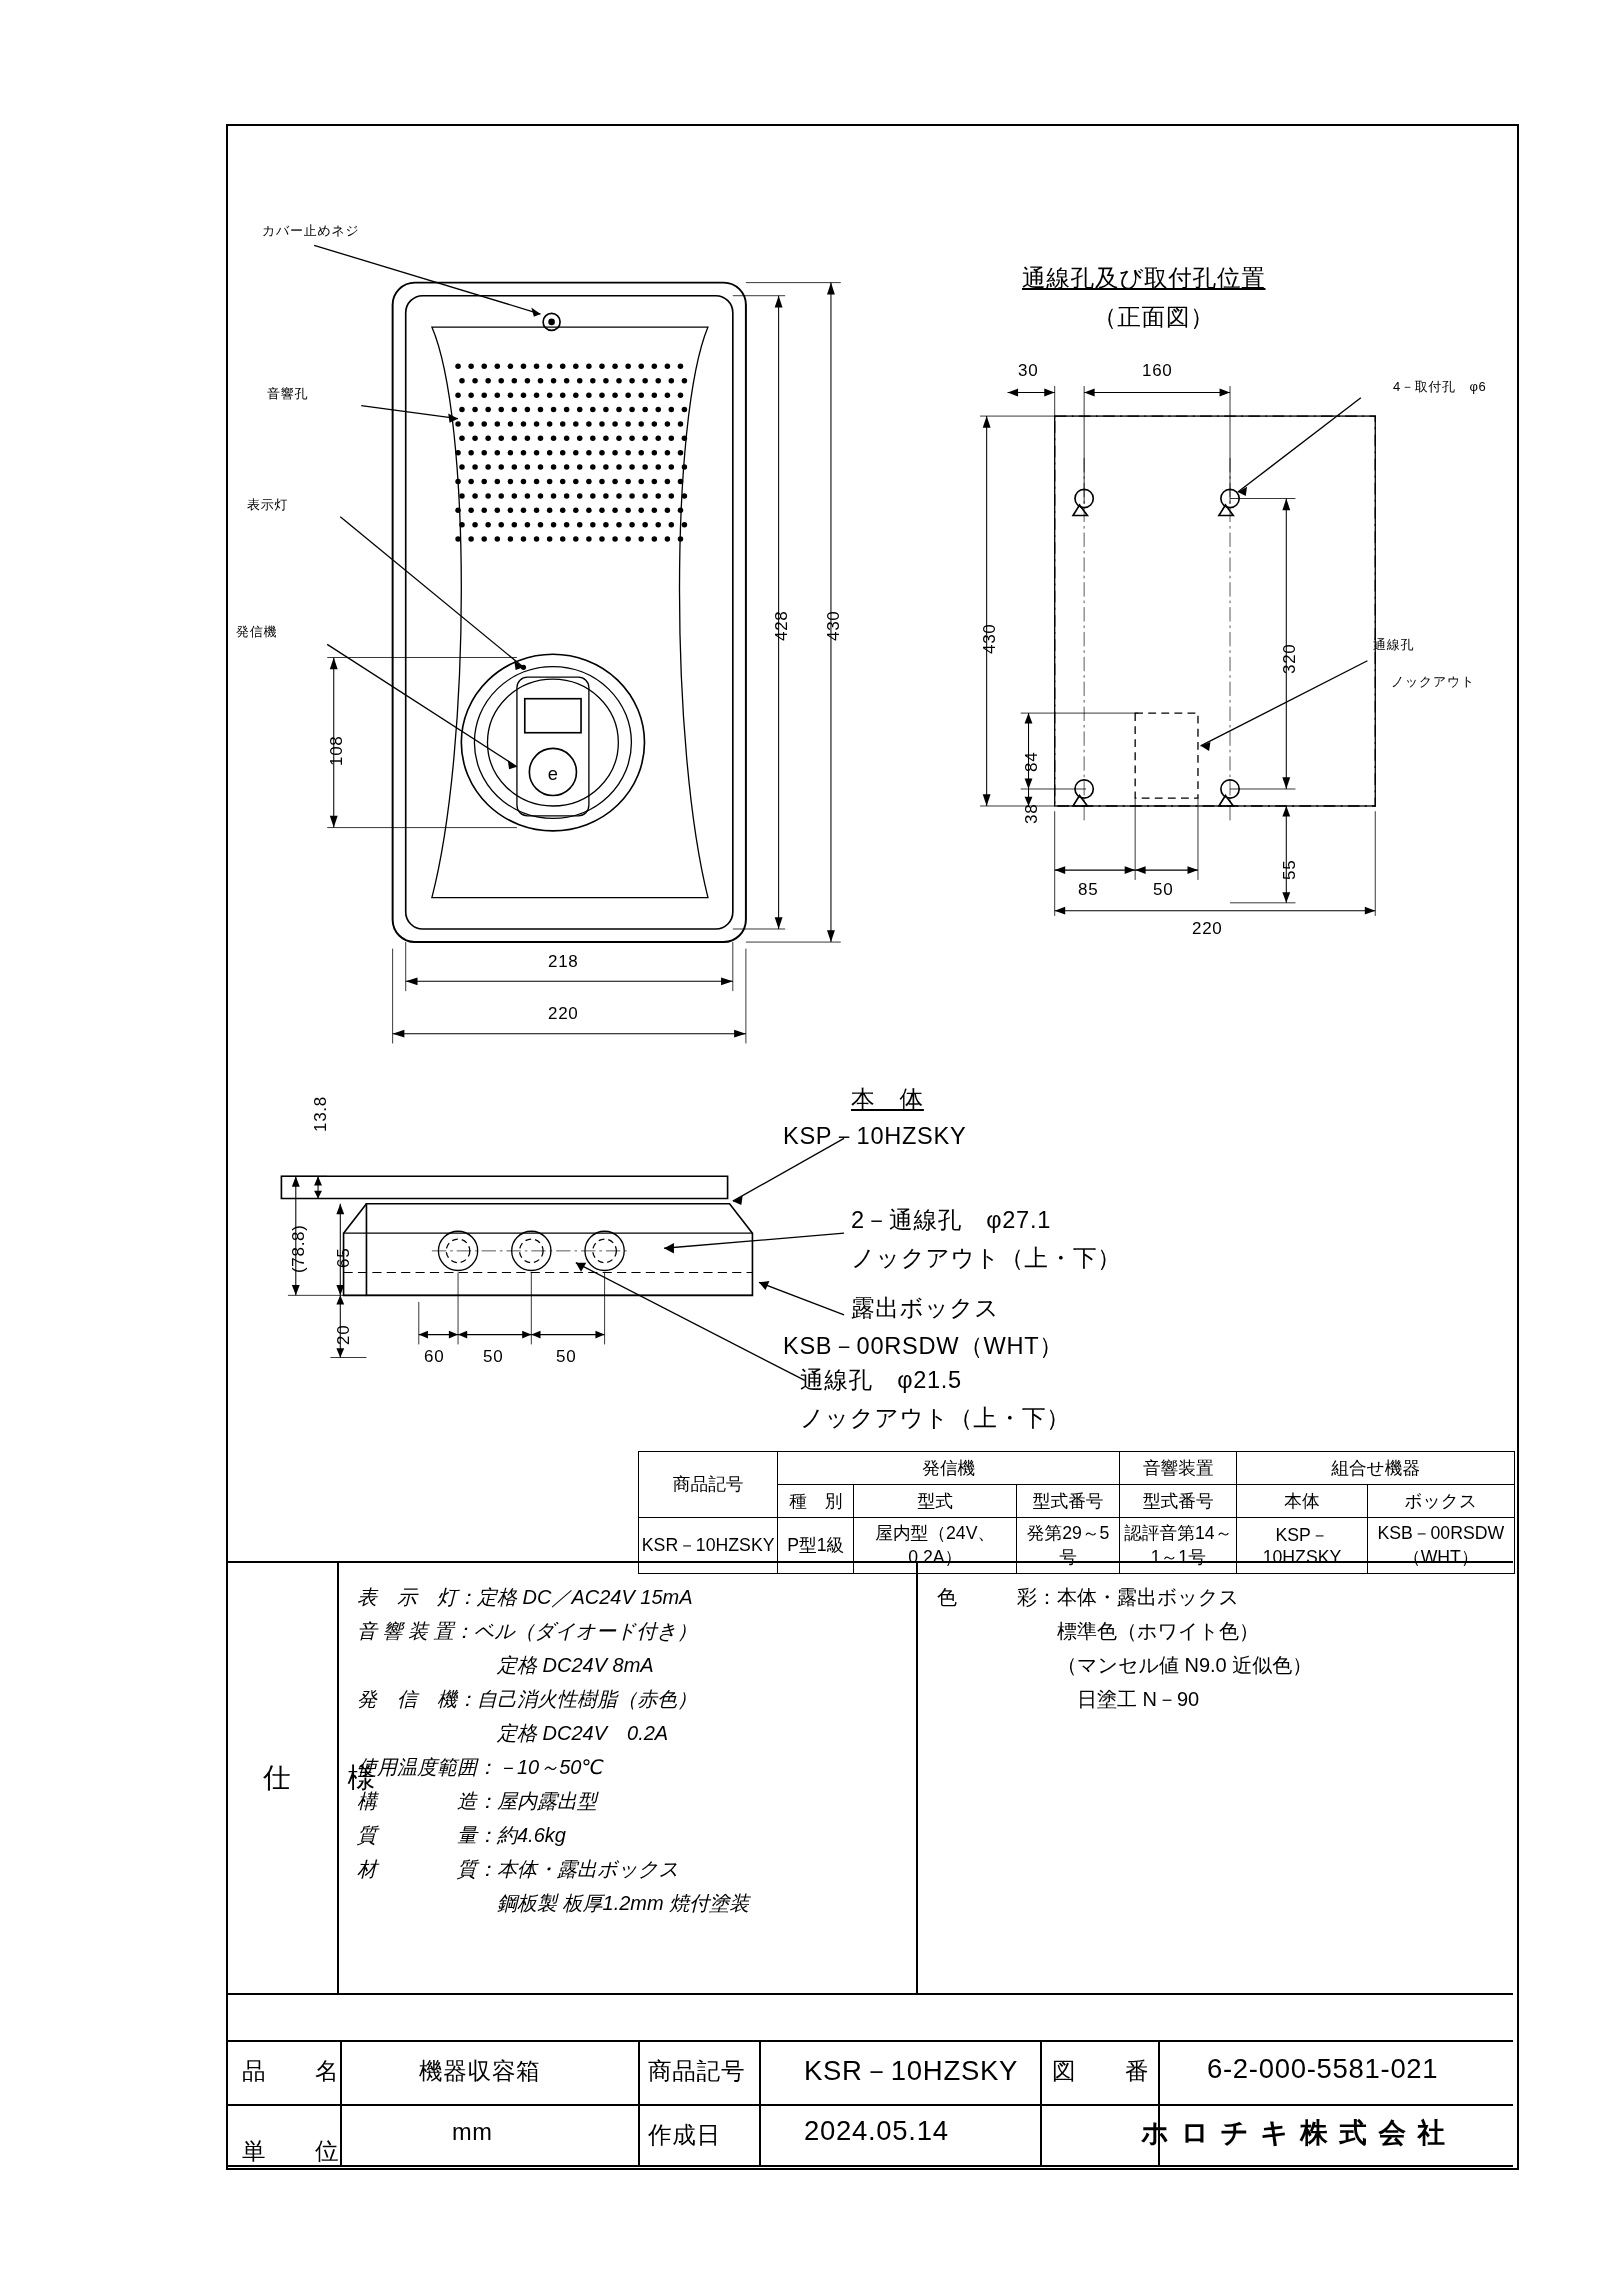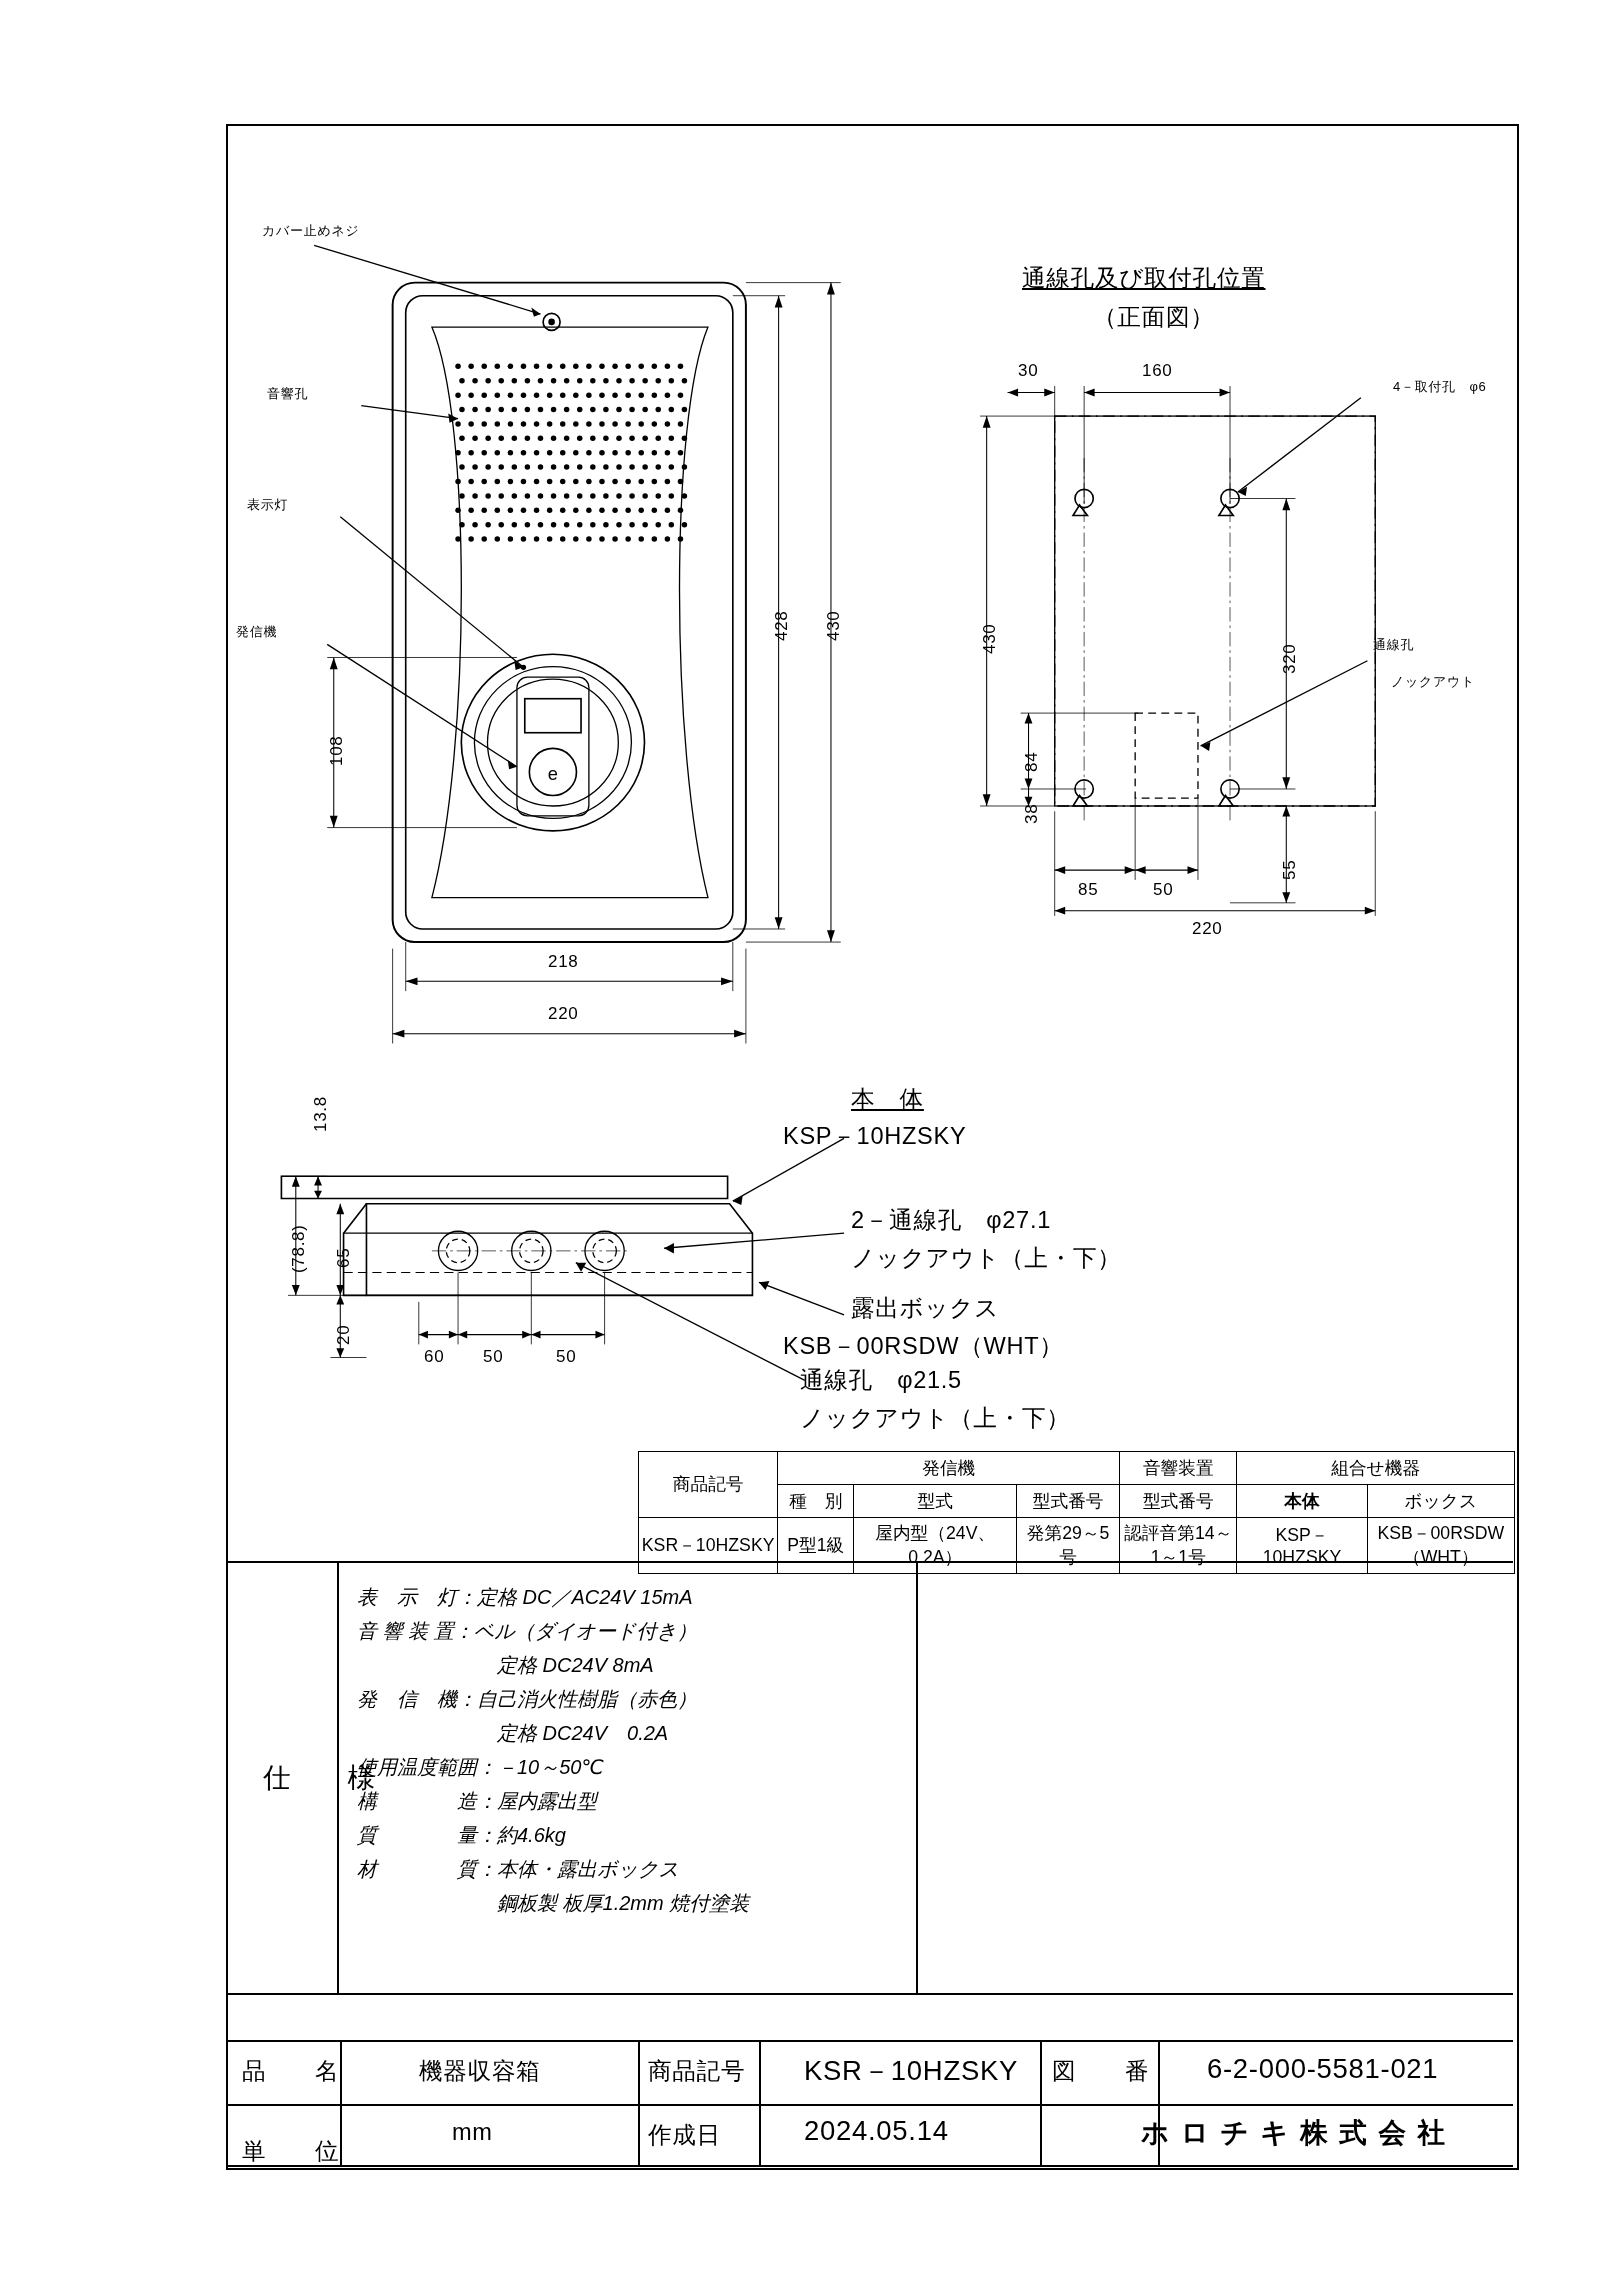--- a/index.html
+++ b/index.html
@@ -516,21 +516,21 @@
       <td rowspan="2" style="width:157px;">商品記号</td>
       <td colspan="3">発信機</td>
       <td>音響装置</td>
       <td colspan="2">組合せ機器</td>
     </tr>
     <tr>
       <td style="width:85px;">種　別</td>
       <td style="width:196px;">型式</td>
       <td style="width:131px;">型式番号</td>
       <td style="width:151px;">型式番号</td>
-      <td style="width:144px;font-weight:bold;">本体</td>
+      <td style="width:144px;">本体</td>
       <td style="width:170px;">ボックス</td>
     </tr>
     <tr>
       <td>KSR－10HZSKY</td>
       <td>P型1級</td>
       <td>屋内型（24V、0.2A）</td>
       <td>発第29～5号</td>
       <td>認評音第14～1～1号</td>
       <td>KSP－10HZSKY</td>
       <td>KSB－00RSDW（WHT）</td>
@@ -551,20 +551,26 @@
     <div class="specrow">　　　　　　　定格 DC24V 8mA</div>
     <div class="specrow">発　信　機：自己消火性樹脂（赤色）</div>
     <div class="specrow">　　　　　　　定格 DC24V　0.2A</div>
     <div class="specrow">使用温度範囲：－10～50℃</div>
     <div class="specrow">構　　　　造：屋内露出型</div>
     <div class="specrow">質　　　　量：約4.6kg</div>
     <div class="specrow">材　　　　質：本体・露出ボックス</div>
     <div class="specrow">　　　　　　　鋼板製 板厚1.2mm 焼付塗装</div>
   </div>
 
+  <div style="position:absolute;left:937px;top:1580px;line-height:34px;">
+    <div class="specrow">色　　　彩：本体・露出ボックス</div>
+    <div class="specrow">　　　　　　標準色（ホワイト色）</div>
+    <div class="specrow">　　　　　　（マンセル値 N9.0 近似色）</div>
+    <div class="specrow">　　　　　　　日塗工 N－90</div>
+  </div>
 
   <div class="line" style="left:228px;top:2040px;width:1285px;height:2px;"></div>
   <div class="line" style="left:228px;top:2104px;width:1285px;height:2px;"></div>
   <div class="line" style="left:228px;top:2165px;width:1285px;height:2px;"></div>
   <div class="line" style="left:340px;top:2040px;width:2px;height:126px;"></div>
   <div class="line" style="left:638px;top:2040px;width:2px;height:126px;"></div>
   <div class="line" style="left:759px;top:2040px;width:2px;height:126px;"></div>
   <div class="line" style="left:1040px;top:2040px;width:2px;height:126px;"></div>
   <div class="line" style="left:1158px;top:2040px;width:2px;height:126px;"></div>
 

